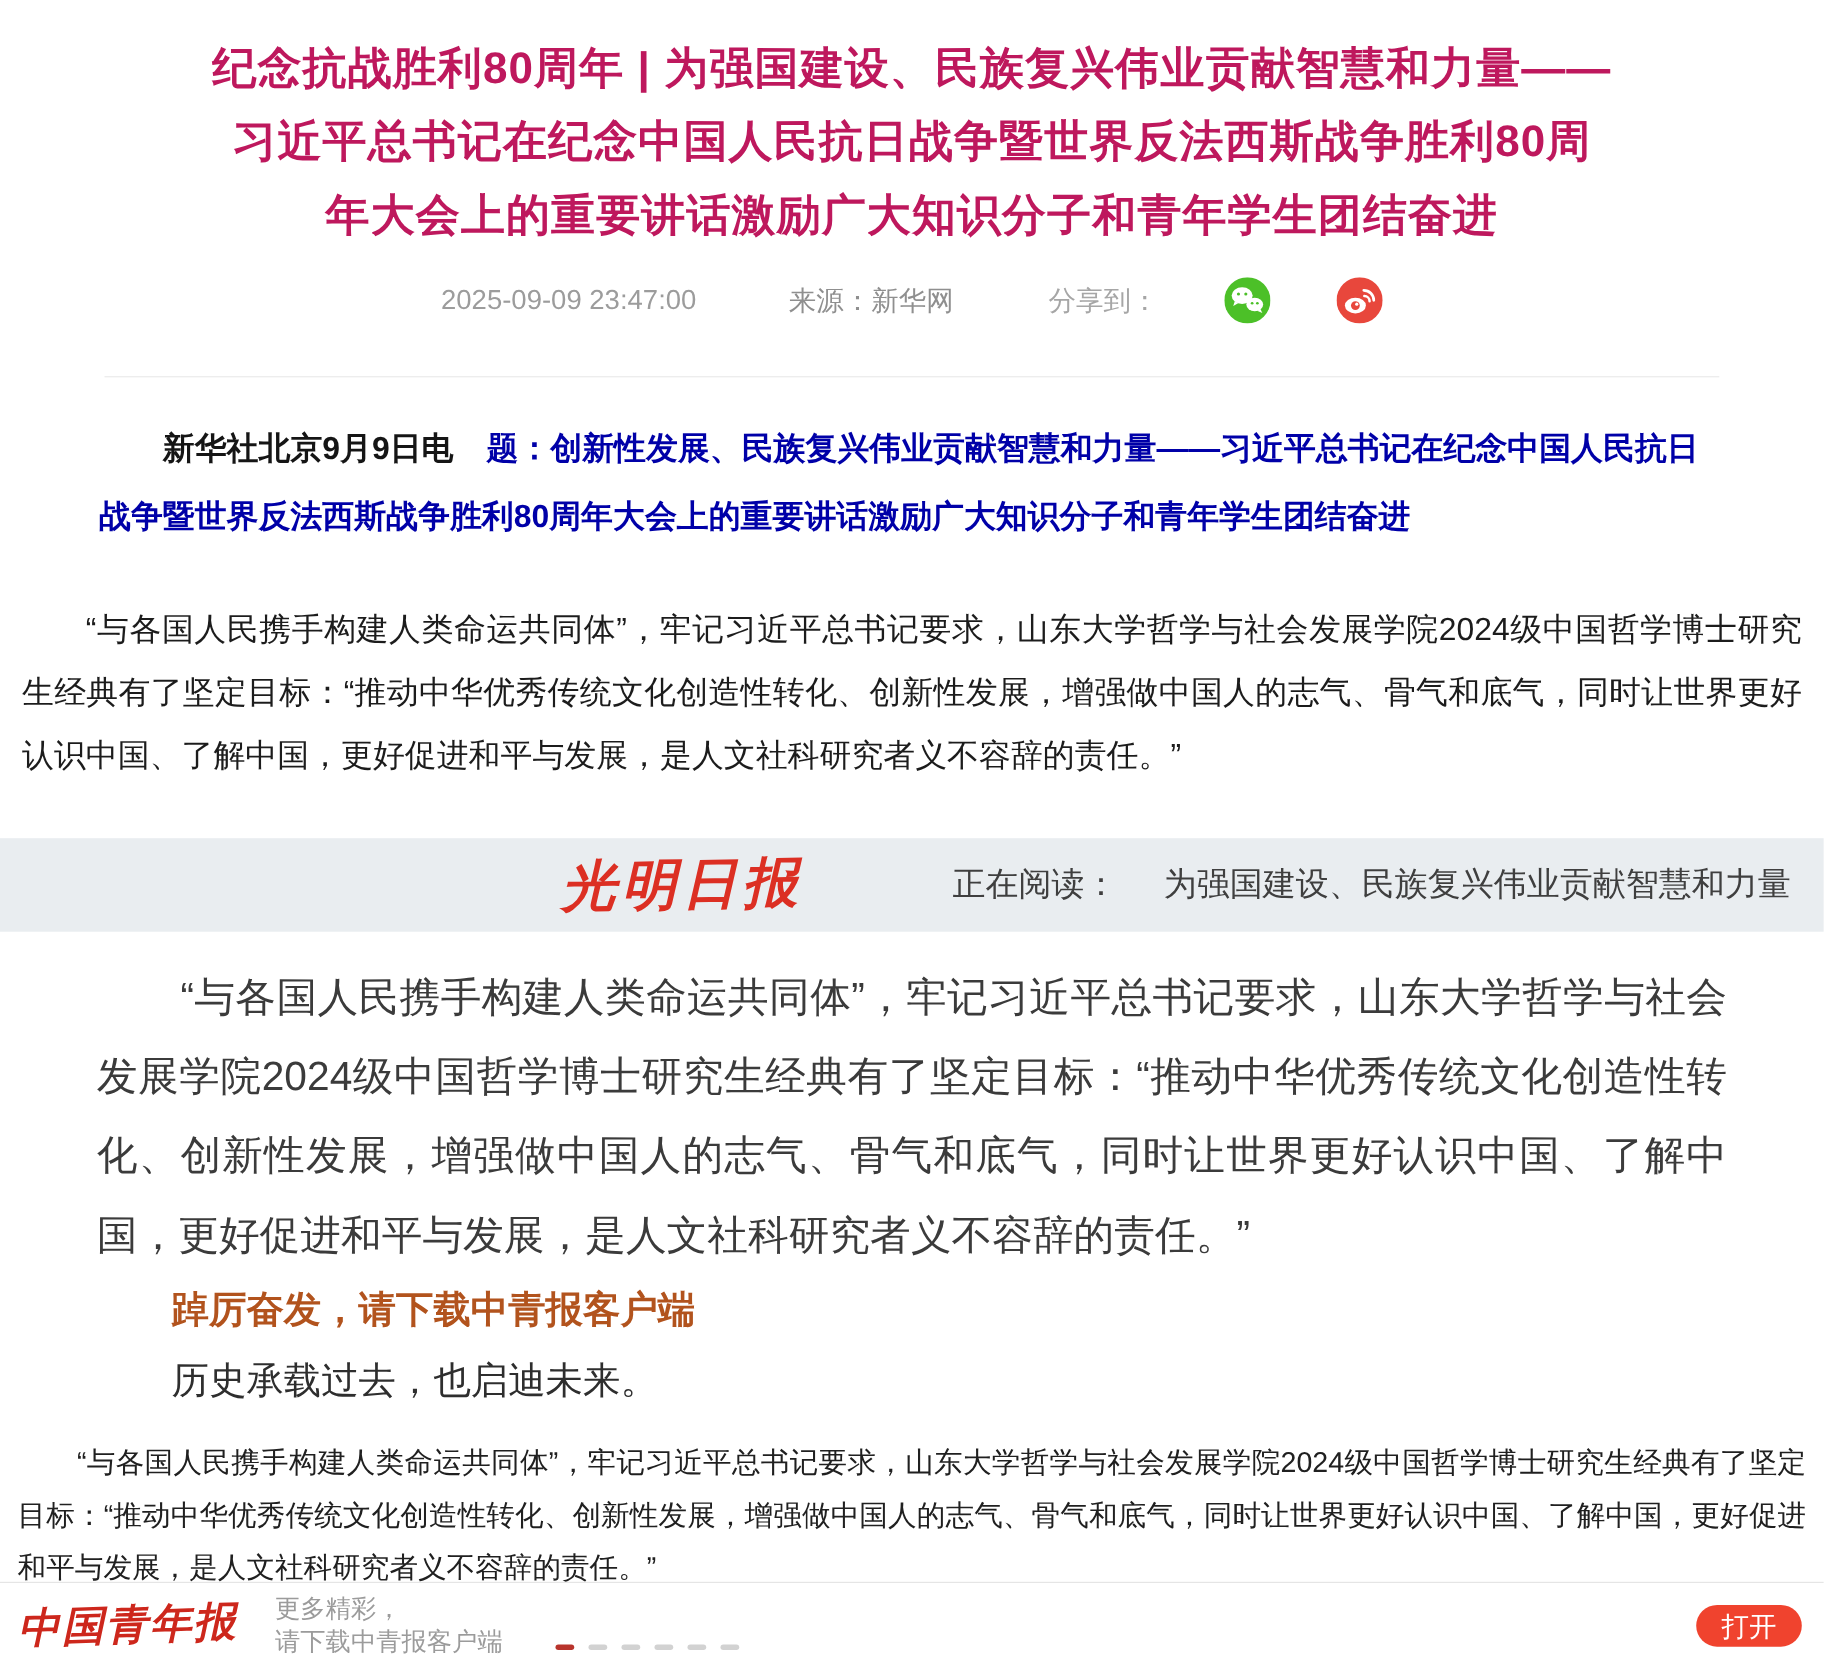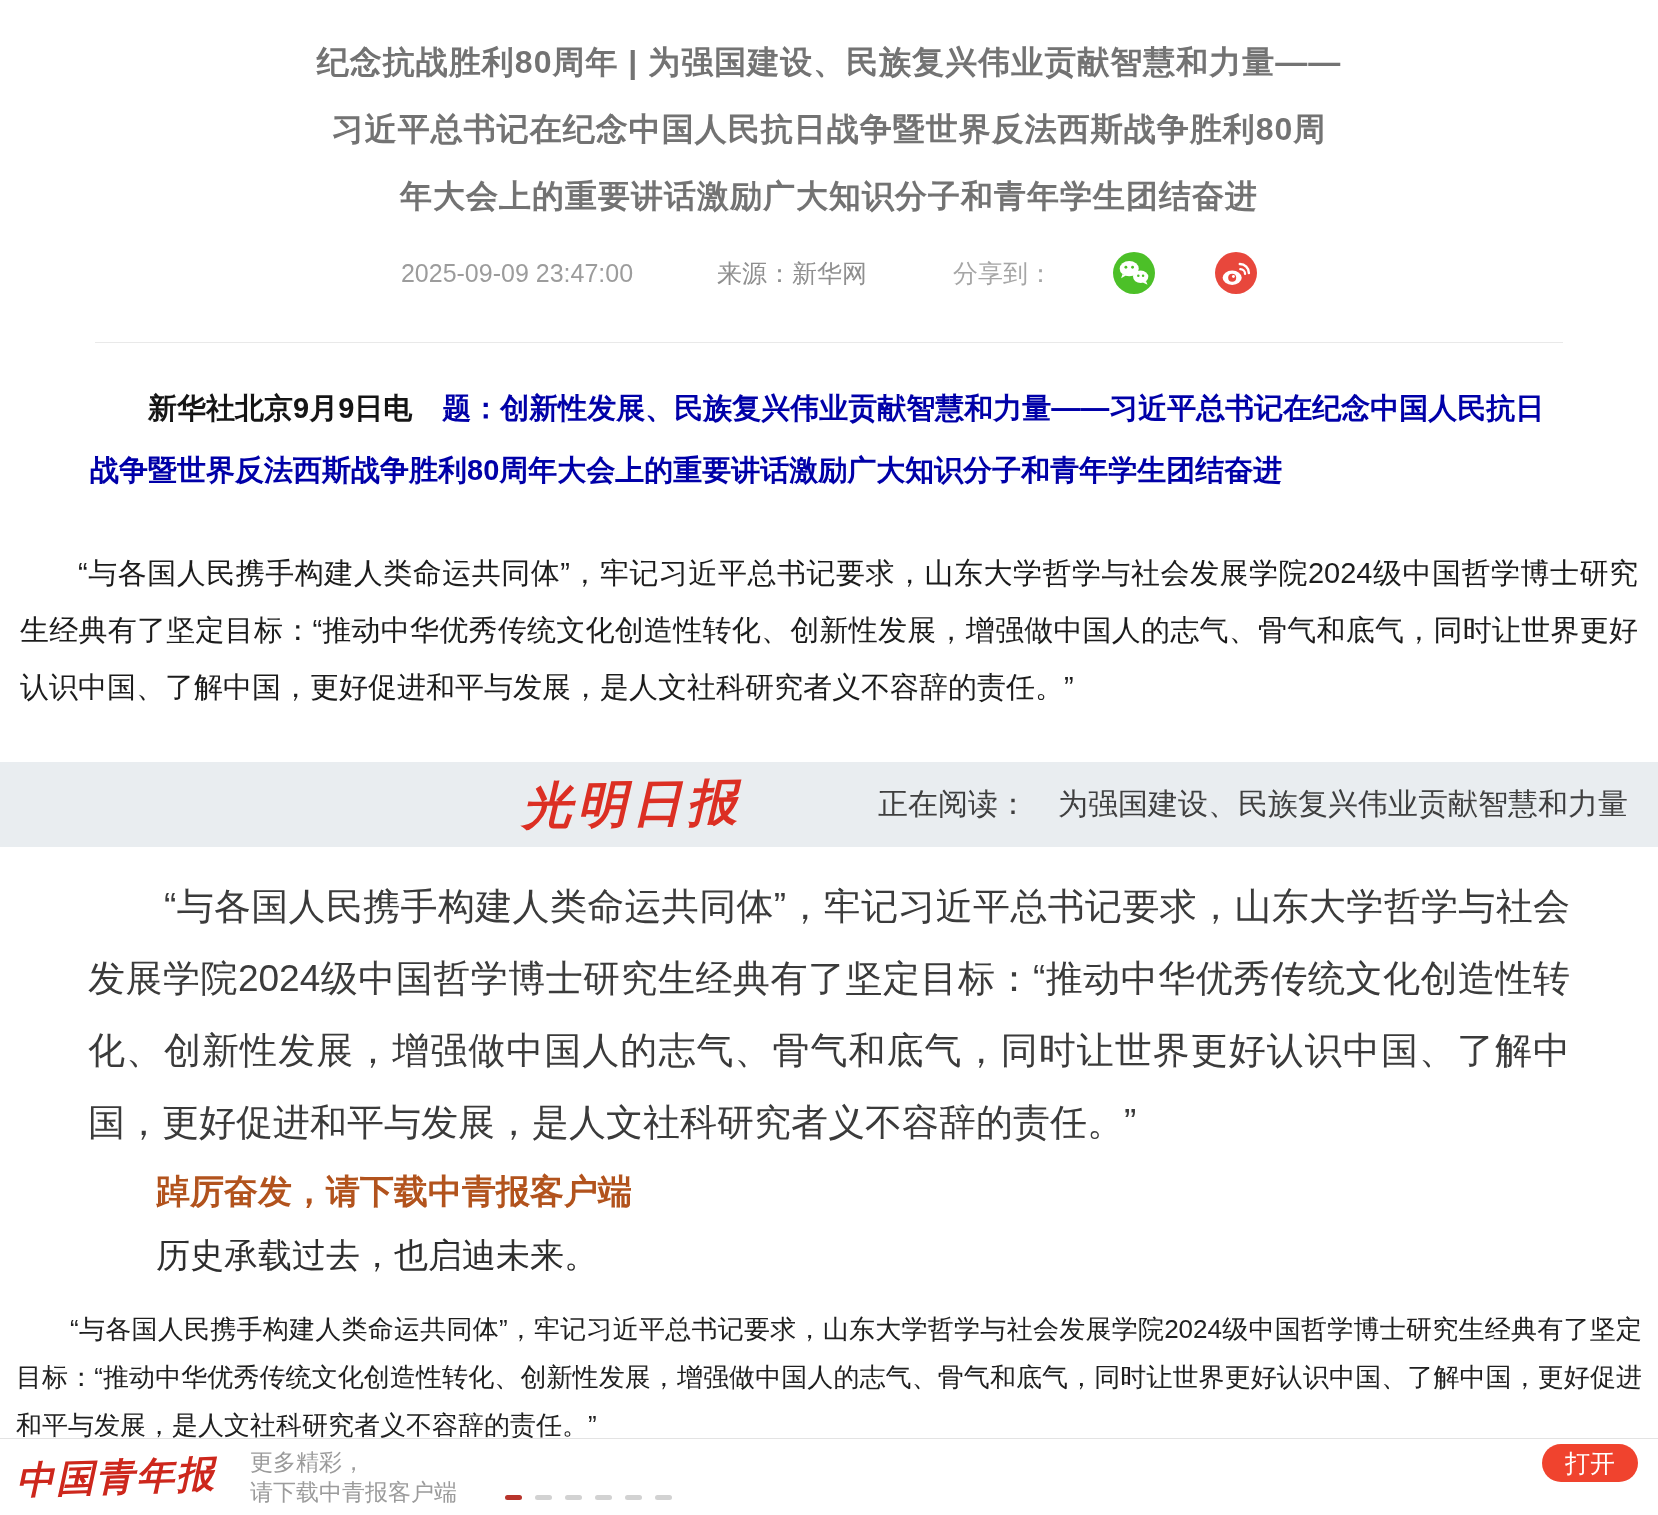--- a/index.html
+++ b/index.html
@@ -4,21 +4,21 @@
 <style>
   html,body{margin:0;padding:0;}
   body{
     width:1658px;height:1515px;position:relative;overflow:hidden;
     background:#ffffff;
     font-family:"Liberation Sans","DejaVu Sans",sans-serif;
   }
   
   .title{
     padding:29px 78px 0;text-align:center;
-    font-size:32px;line-height:67px;font-weight:bold;color:#737373;
+    font-size:40px;line-height:67px;font-weight:bold;color:#be185d;
     letter-spacing:1px;
   }
   
   .meta{
     display:flex;justify-content:center;align-items:center;
     margin-top:20px;height:46px;font-size:25px;color:#9c9c9c;gap:44px;
   }
   .meta .source{margin-left:40px;color:#8f8f8f;}
   .meta .share-label{margin-left:42px;color:#a6a6a6;}
   .share-icon{width:42px;height:42px;margin-left:16px;cursor:pointer;flex:0 0 auto;}
@@ -38,21 +38,21 @@
   .banner{
     margin-top:46px;height:85px;background:#e9edf0;
     display:flex;align-items:center;padding:0 30px;justify-content:flex-end;
   }
   .gmrb-logo{
     font-family:"DejaVu Serif","Liberation Serif",serif;
     font-style:italic;font-weight:bold;font-size:50px;color:#dc2f23;
     letter-spacing:5px;transform:rotate(-1deg);cursor:pointer;white-space:nowrap;
   }
   .reading{margin-left:136px;font-size:30px;color:#3f3f3f;white-space:nowrap;}
-  .reading .rt{margin-left:30px;}
+  .reading .rt{margin-left:42px;}
   
   .reader-para{
     margin:24px 88px 0;font-size:37px;line-height:72px;
     color:#3b3b3b;text-indent:76px;text-align:justify;
   }
   .reader-sub{
     margin:10px 88px 0;padding-left:68px;font-size:34px;line-height:44px;
     font-weight:bold;color:#b2531d;
   }
   .reader-sentence{
@@ -73,21 +73,21 @@
     font-family:"DejaVu Serif","Liberation Serif",serif;
     font-style:italic;font-weight:bold;font-size:38px;color:#cd271c;
     letter-spacing:2px;line-height:1.05;transform:rotate(-2deg);
     cursor:pointer;white-space:nowrap;
   }
   .promo{margin-left:34px;font-size:23px;color:#9b9b9b;line-height:30px;}
   .pagination{position:absolute;left:505px;top:56px;display:flex;gap:13px;}
   .dash{width:17px;height:5px;border-radius:2.5px;background:#d2d2d2;cursor:pointer;}
   .dash.active{background:#b8342c;}
   .open-btn{
-    position:absolute;right:20px;top:5px;width:96px;height:38px;
+    position:absolute;right:20px;top:20px;width:96px;height:38px;
     border-radius:19px;background:#f0432e;color:#ffffff;font-size:25px;
     border:none;display:flex;align-items:center;justify-content:center;
     cursor:pointer;font-family:inherit;
   }
 </style>
 </head>
 <body>
 
 <div class="title">
   <div>纪念抗战胜利80周年 | 为强国建设、民族复兴伟业贡献智慧和力量——</div>

